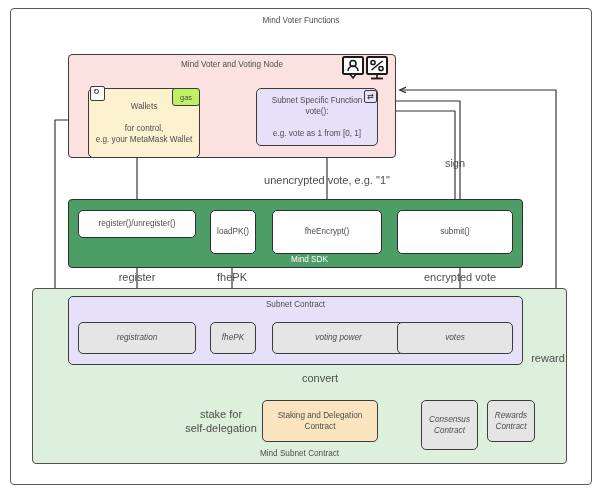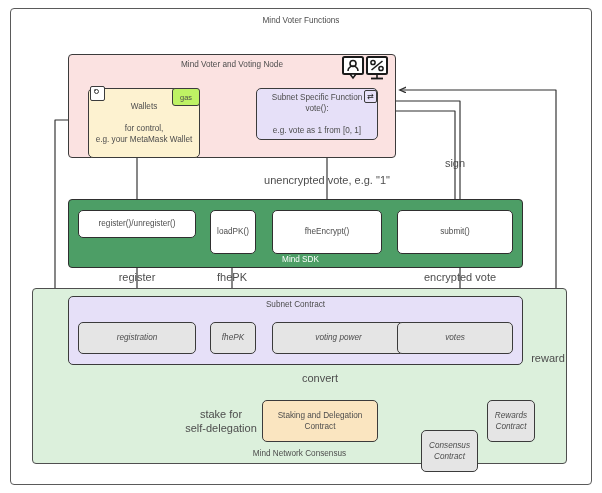--- a/index.html
+++ b/index.html
@@ -112,46 +112,46 @@
 e.g. your MetaMask Wallet</span>
   </div>
   <div class="tagicon" style="left:90px;top:86px;"></div>
   <div class="ico" style="left:92px;top:88px;">
     <svg width="9" height="9" viewBox="0 0 9 9">
       <path d="M3,1 L3,3 M4.5,1.5 a2,2 0 1 0 0,4 a2,2 0 1 0 0,-4" fill="none" stroke="#3b3b3b" stroke-width="1"></path>
     </svg>
   </div>
   <div class="gasbox" style="left:172px;top:88px;width:26px;height:16px;">gas</div>
 
-  <div class="box node n-lav" style="left:256px;top:88px;width:122px;height:52px;">
+  <div class="box node n-lav" style="left:256px;top:88px;width:122px;height:58px;">
     <span>Subnet Specific Function
 vote():
 
 e.g. vote as 1 from [0, 1]</span>
   </div>
   <div class="swapicon" style="left:364px;top:90px;">⇄</div>
 
   <div class="box green" style="left:68px;top:199px;width:455px;height:69px;"></div>
-  <div class="grp-title" style="left:73px;top:255px;width:455px;color:#ffffff;">Mind SDK</div>
+  <div class="grp-title" style="left:82px;top:255px;width:455px;color:#ffffff;">Mind SDK</div>
 
   <div class="box node n-white" style="left:78px;top:210px;width:118px;height:28px;">
     <span>register()/unregister()</span>
   </div>
   <div class="box node n-white" style="left:210px;top:210px;width:46px;height:44px;">
     <span>loadPK()</span>
   </div>
   <div class="box node n-white" style="left:272px;top:210px;width:110px;height:44px;">
     <span>fheEncrypt()</span>
   </div>
   <div class="box node n-white" style="left:397px;top:210px;width:116px;height:44px;">
     <span>submit()</span>
   </div>
 
   <div class="box lgreen" style="left:32px;top:288px;width:535px;height:176px;"></div>
-  <div class="grp-title" style="left:32px;top:449px;width:535px;">Mind Network Consensus</div>
+  <div class="grp-title" style="left:32px;top:449px;width:535px;">Mind Subnet Contract</div>
 
   <div class="box lav" style="left:68px;top:296px;width:455px;height:69px;"></div>
   <div class="grp-title" style="left:68px;top:300px;width:455px;">Subnet Contract</div>
 
   <div class="box node n-lav2" style="left:78px;top:322px;width:118px;height:32px;">
     <span>registration</span>
   </div>
   <div class="box node n-lav2" style="left:210px;top:322px;width:46px;height:32px;">
     <span>fhePK</span>
   </div>
@@ -159,21 +159,21 @@
     <span>voting power</span>
   </div>
   <div class="box node n-stake" style="left:262px;top:400px;width:116px;height:42px;">
     <span>Staking and Delegation Contract</span>
   </div>
 
   <div class="box node n-lav2" style="left:397px;top:322px;width:116px;height:32px;">
     <span>votes</span>
   </div>
 
-  <div class="box node n-lav2" style="left:421px;top:400px;width:57px;height:42px;margin-top:30px;">
+  <div class="box node n-lav2" style="left:421px;top:400px;width:57px;height:50px;">
     <span>Consensus
 Contract</span>
   </div>
   <div class="box node n-lav2" style="left:487px;top:400px;width:48px;height:42px;">
     <span>Rewards
 Contract</span>
   </div>
 
   <div class="edgelabel" style="left:247px;top:174px;width:160px;text-align:center;">unencrypted vote, e.g. "1"</div>
   <div class="edgelabel" style="left:430px;top:157px;width:50px;">sign</div>

